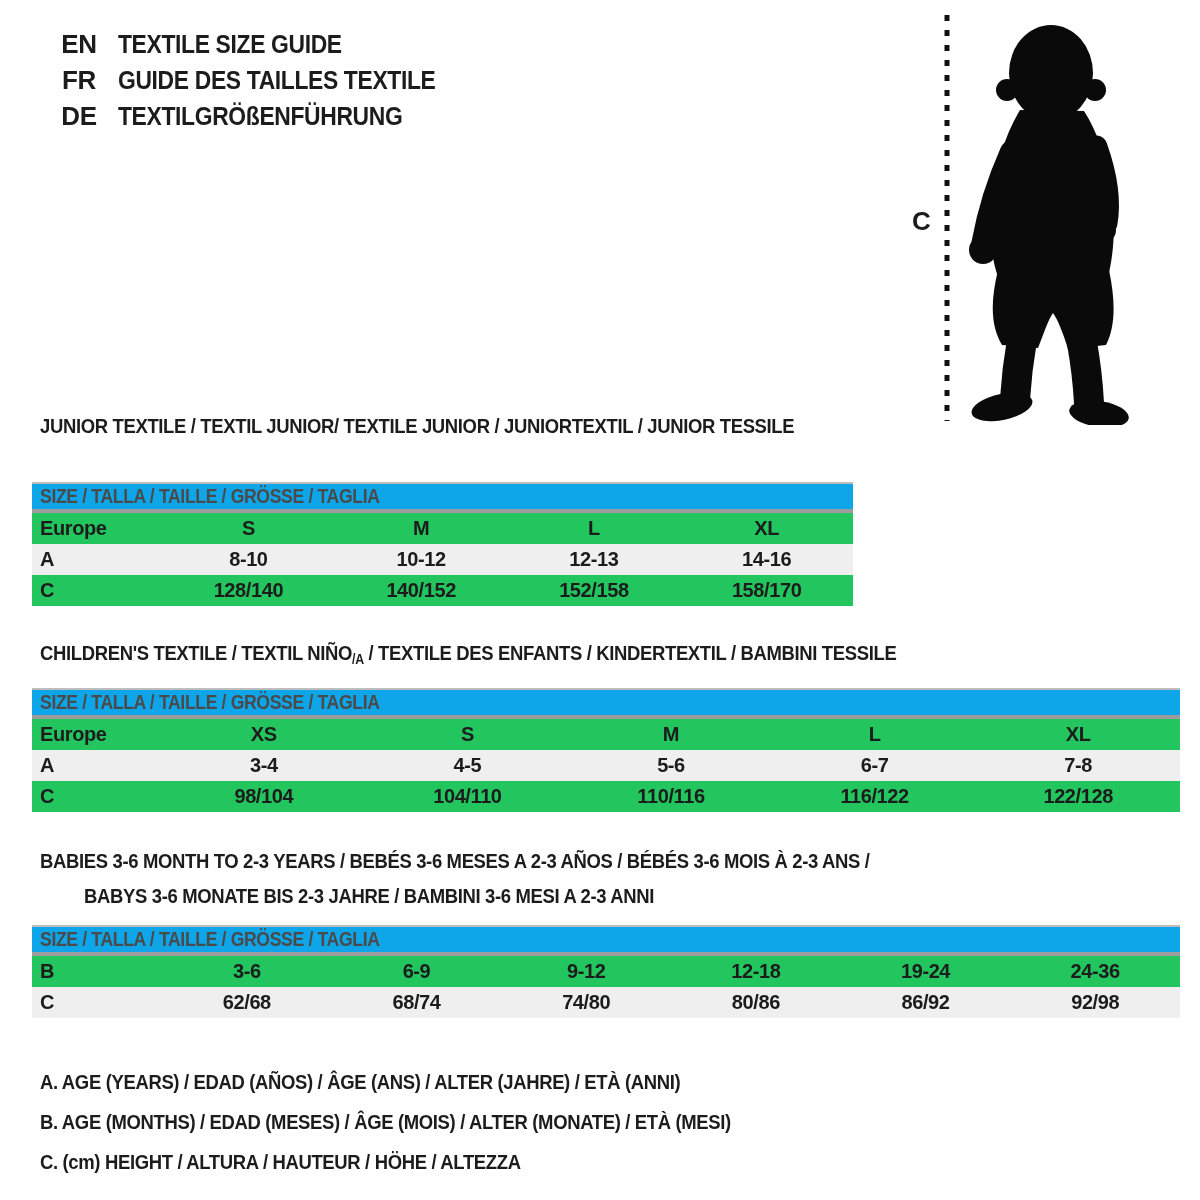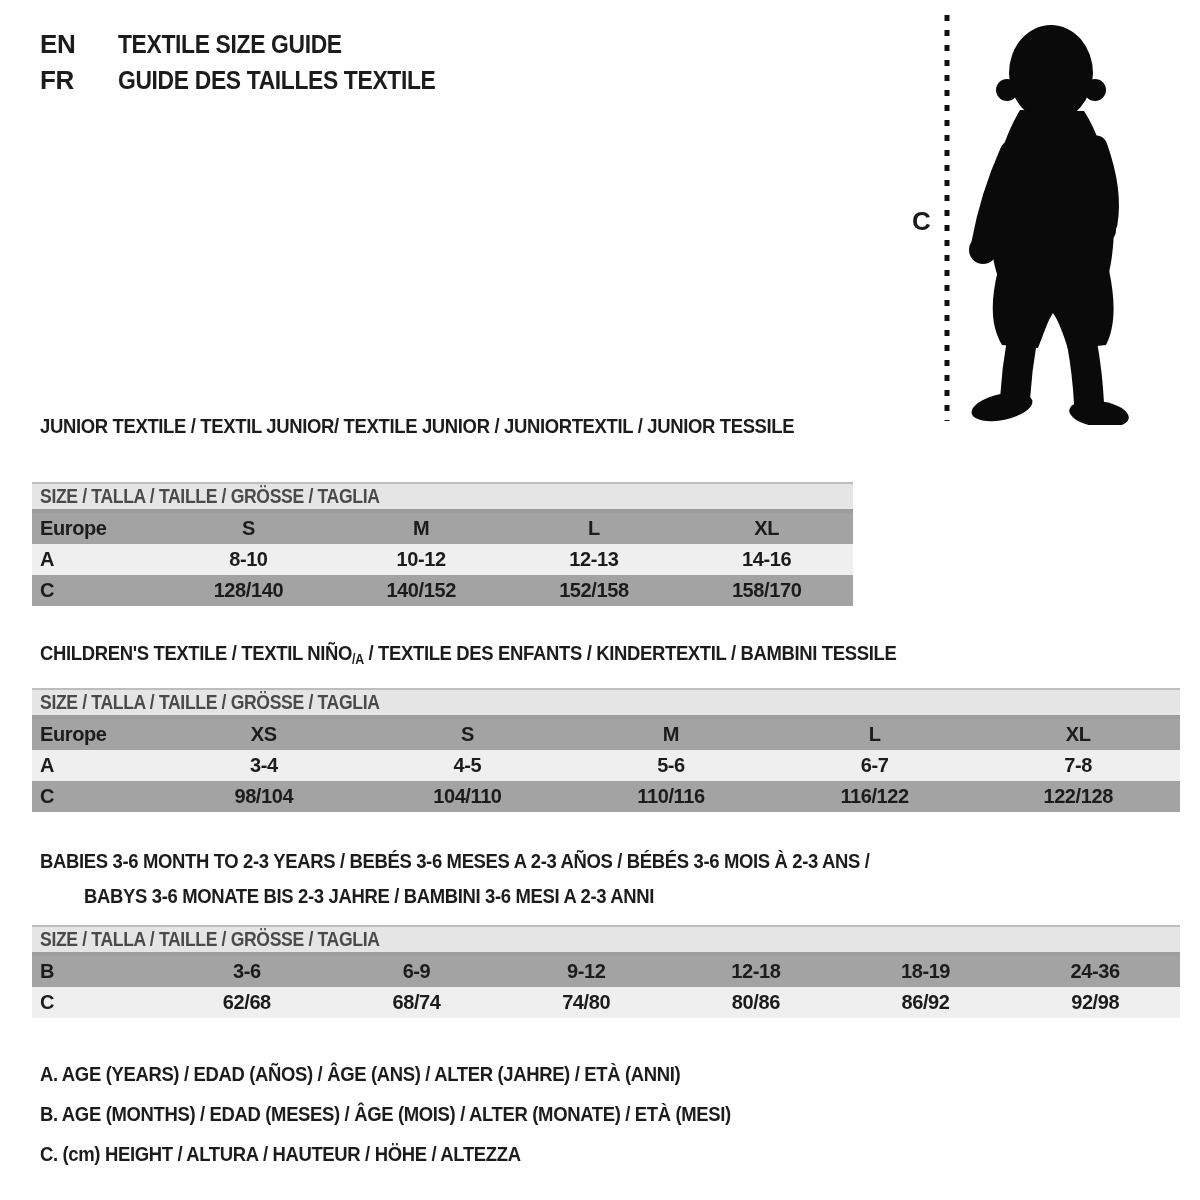--- a/index.html
+++ b/index.html
@@ -5,62 +5,66 @@
   * { margin:0; padding:0; box-sizing:border-box; }
   html,body { background:#ffffff; }
   body {
     width:1200px; height:1200px; position:relative; overflow:hidden;
     font-family:"Liberation Sans", sans-serif; font-weight:bold;
     color:#1c1c1c; letter-spacing:-0.4px;
   }
   .cond { display:inline-block; transform:scaleX(0.88); transform-origin:0 50%; white-space:nowrap; }
 
   
-  .lang-block { position:absolute; left:40px; top:26px; }
+  .lang-block { position:absolute; left:40px; top:26px;text-align:center; }
   .lang-row { display:flex; height:36px; align-items:center; font-size:26px; }
   .lang-code { width:78px; flex:0 0 78px; }
 
   
   .dash-line { position:absolute; left:944px; top:15px; width:8px; height:406px; }
   .c-label { position:absolute; left:912px; top:206px; font-size:26px; }
   .silhouette { position:absolute; left:958px; top:15px; width:190px; height:410px; }
 
   
   .sec-title { position:absolute; left:40px; font-size:21px; white-space:nowrap; }
   .sub { font-size:14px; vertical-align:-4px; }
 
   
   .size-table { position:absolute; left:32px; }
   .w-narrow { width:821px; }
   .w-wide  { width:1148px; }
   .bar {
-    height:31px; background:#e5e5e5; color:#4a4a4a;
+    height:31px; background:#0ea5e9; color:#4a4a4a;
     border-top:2px solid #bdbdbd; border-bottom:4px solid #9d9d9d;
     display:flex; align-items:center; padding-left:8px; font-size:20px;
   }
-  .trow { display:flex; align-items:center; height:31px; font-size:20px; background:#a3a3a3; }
+  .trow { display:flex; align-items:center; height:31px; font-size:20px; background:#22c55e; }
   .trow.alt { background:#efefef; }
   .rlabel { flex:0 0 130px; padding-left:8px; }
   .cell { flex:1; text-align:center; }
 
   
   .legend { position:absolute; left:40px; top:1062px; }
-  .legend-line { height:40px; display:flex; align-items:flex-start; font-size:21px; }
+  .legend-line { height:40px; display:flex; align-items:center; font-size:21px; }
 </style>
 </head>
 <body>
 
 <div class="lang-block">
   <div class="lang-row">
     <span class="lang-code">EN</span>
     <span class="cond">TEXTILE SIZE GUIDE</span>
   </div>
   <div class="lang-row">
     <span class="lang-code">FR</span>
     <span class="cond">GUIDE DES TAILLES TEXTILE</span>
+  </div>
+  <div class="lang-row">
+    <span class="lang-code">DE</span>
+    <span class="cond">TEXTILGRÖßENFÜHRUNG</span>
   </div>
 </div>
 
 <span class="c-label">C</span>
 <svg class="dash-line" viewBox="0 0 8 406">
   <line x1="3" y1="0" x2="3" y2="406" stroke="#111111" stroke-width="5" stroke-dasharray="6 9"></line>
 </svg>
 <svg class="silhouette" viewBox="0 0 190 410">
   <g fill="#0a0a0a" stroke="none">
     <ellipse cx="93" cy="58" rx="42" ry="48"></ellipse>
@@ -153,21 +157,21 @@
 <div class="size-table w-wide" style="top:925px;">
   <div class="bar">
     <span class="cond">SIZE / TALLA / TAILLE / GRÖSSE / TAGLIA</span>
   </div>
   <div class="trow">
     <div class="rlabel">B</div>
     <div class="cell">3-6</div>
     <div class="cell">6-9</div>
     <div class="cell">9-12</div>
     <div class="cell">12-18</div>
-    <div class="cell">18-19</div>
+    <div class="cell">19-24</div>
     <div class="cell">24-36</div>
   </div>
   <div class="trow alt">
     <div class="rlabel">C</div>
     <div class="cell">62/68</div>
     <div class="cell">68/74</div>
     <div class="cell">74/80</div>
     <div class="cell">80/86</div>
     <div class="cell">86/92</div>
     <div class="cell">92/98</div>

